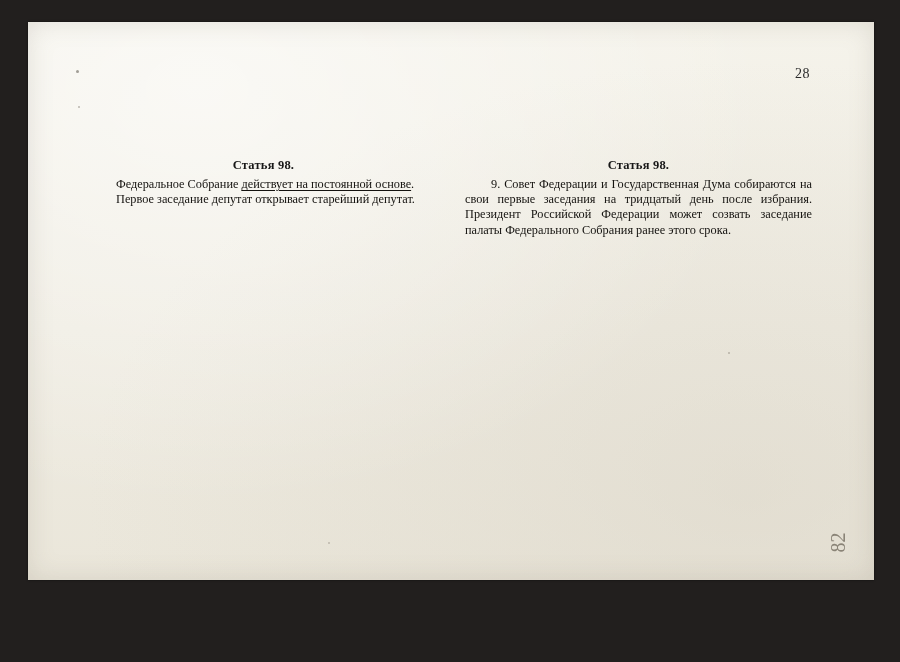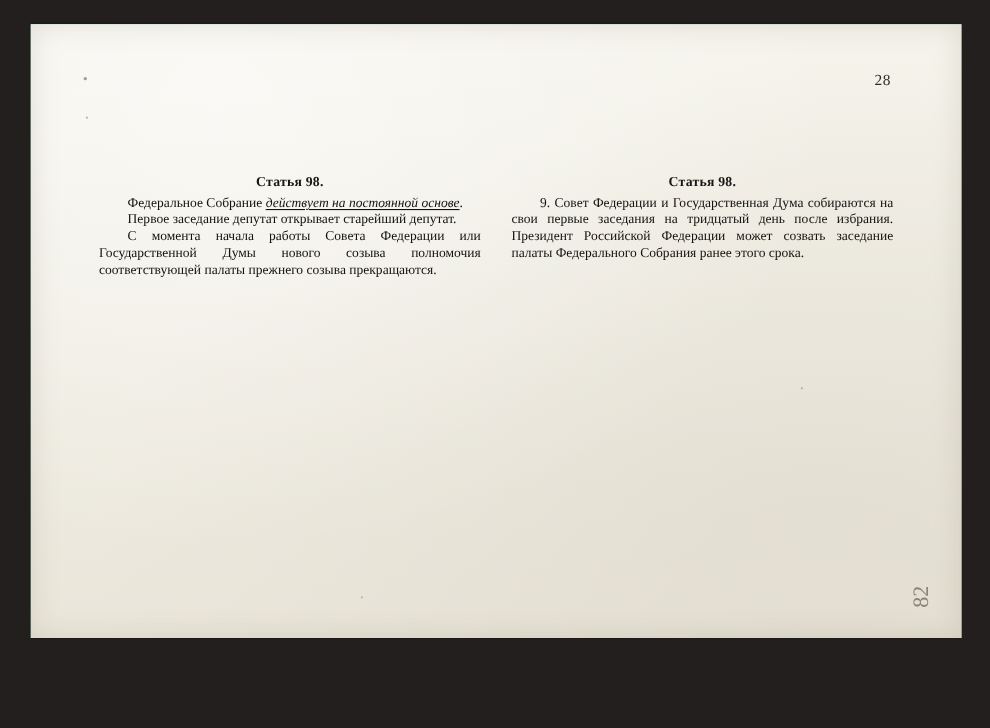--- a/index.html
+++ b/index.html
@@ -83,21 +83,20 @@
     line-height: 15.2px;
     color: #14120f;
     text-align: justify;
     text-indent: 26px;
     text-justify: inter-word;
   }
   p.para + p.para {
     margin-top: 0px;
   }
   .ital-under {
-    font-style: italic;
     text-decoration: underline;
     text-underline-offset: 2px;
   }
   .corner-mark {
     position: absolute;
     right: 26px;
     bottom: 26px;
     font-size: 20px;
     color: #6d6659;
     transform: rotate(-90deg);
@@ -123,21 +122,20 @@
     <div class="speck s2"></div>
     <div class="speck s3"></div>
     <div class="speck s4"></div>
 
     <div class="columns">
 
       <div class="col">
         <div class="art-title">Статья 98.</div>
         <p class="para">Федеральное Собрание <span class="ital-under">действует на постоянной основе</span>.</p>
         <p class="para">Первое заседание депутат открывает старейший депутат.</p>
-        <p class="para">С момента начала работы Совета Федерации или Государственной Думы нового созыва полномочия соответствующей палаты прежнего созыва прекращаются.</p>
       </div>
 
       <div class="col">
         <div class="art-title">Статья 98.</div>
         <p class="para">9. Совет Федерации и Государственная Дума собираются на свои первые заседания на тридцатый день после избрания. Президент Российской Федерации может созвать заседание палаты Федерального Собрания ранее этого срока.</p>
       </div>
 
     </div>
 
     <div class="corner-mark">82</div>

